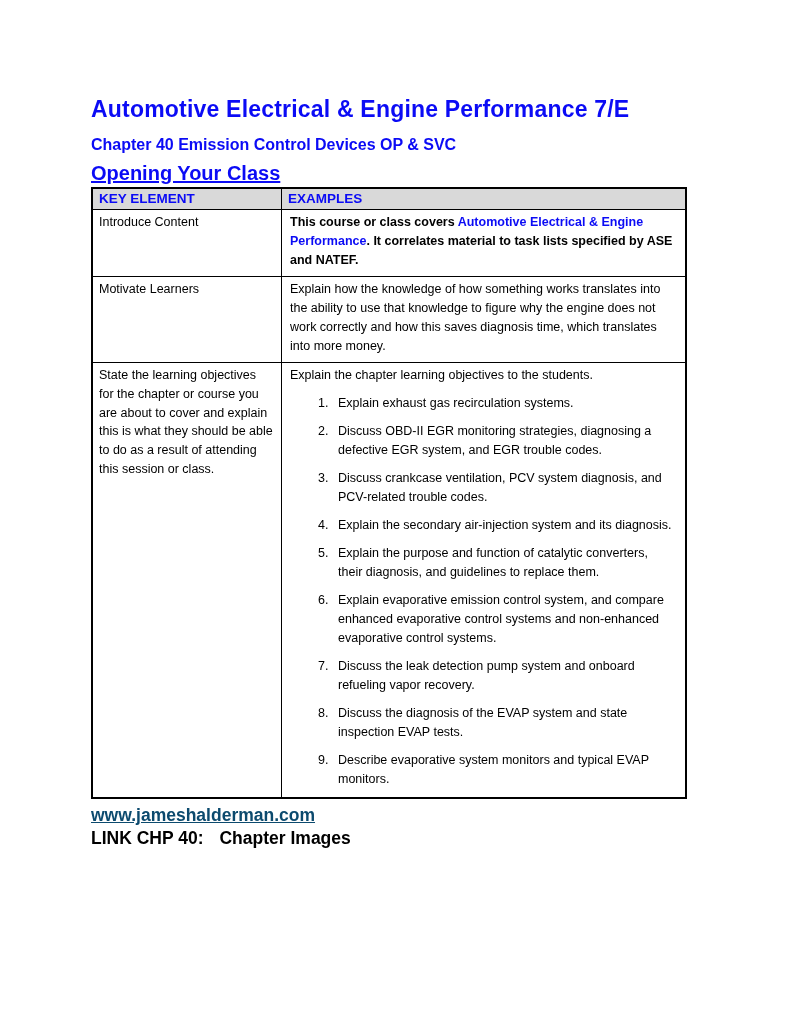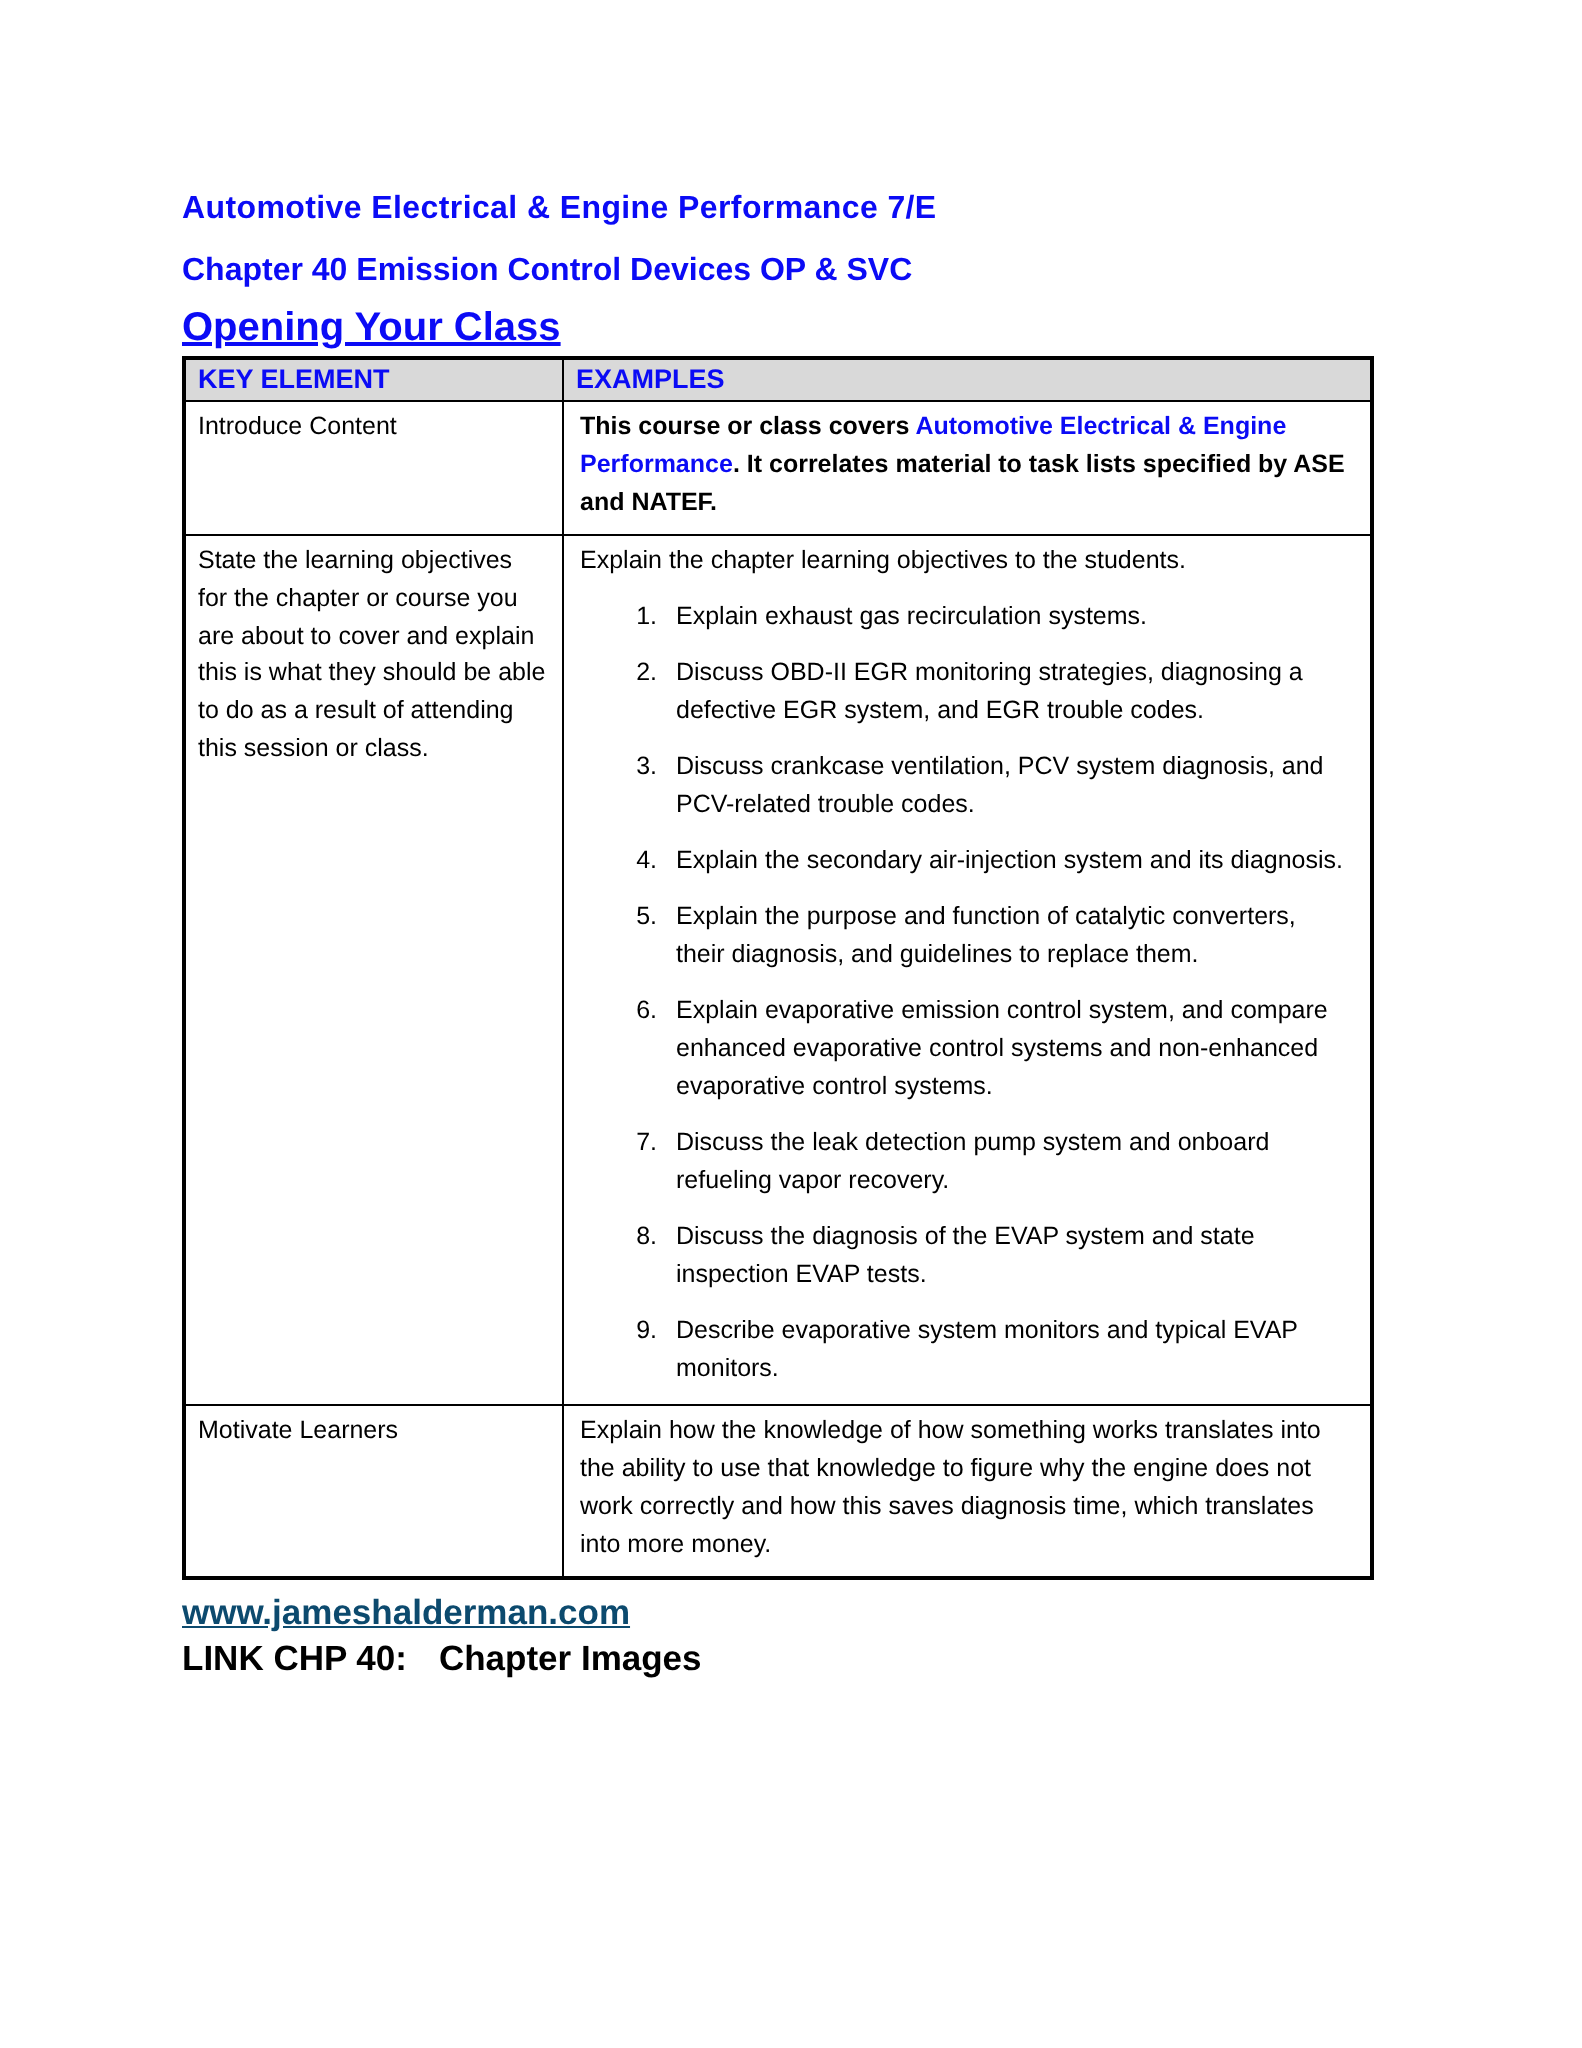--- a/index.html
+++ b/index.html
@@ -8,21 +8,21 @@
     height: 1024px;
     background: #ffffff;
     font-family: "Liberation Sans", sans-serif;
     color: #000;
     overflow: hidden;
   }
   .page { padding: 96px 96px 0 91px; }
 
   .doc-title {
     color: var(--blue, #0000ff);
-    font-size: 16px;
+    font-size: 23px;
     font-weight: bold;
     margin: 0 0 13px 0;
     letter-spacing: 0.2px;
   }
   .chapter {
     color: var(--blue, #0000ff);
     font-size: 16px;
     font-weight: bold;
     margin: 0 0 8px 0;
   }
@@ -106,40 +106,40 @@
         <th class="col-key">KEY ELEMENT</th>
         <th>EXAMPLES</th>
       </tr>
     </thead>
     <tbody>
       <tr>
         <td class="key">Introduce Content</td>
         <td class="ex bold"><span>This course or class covers </span><span class="blue">Automotive Electrical &amp; Engine Performance</span><span>. It correlates material to task lists specified by ASE and NATEF.</span></td>
       </tr>
       <tr>
+        <td class="key">Motivate Learners</td>
+        <td class="ex">Explain how the knowledge of how something works translates into the ability to use that knowledge to figure why the engine does not work correctly and how this saves diagnosis time, which translates into more money.</td>
+      </tr>
+      <tr>
         <td class="key">State the learning objectives for the chapter or course you are about to cover and explain this is what they should be able to do as a result of attending this session or class.</td>
         <td class="ex">
           <div>Explain the chapter learning objectives to the students.</div>
           <ol class="objectives-list">
             <li>Explain exhaust gas recirculation systems.</li>
             <li>Discuss OBD-II EGR monitoring strategies, diagnosing a defective EGR system, and EGR trouble codes.</li>
             <li>Discuss crankcase ventilation, PCV system diagnosis, and PCV-related trouble codes.</li>
             <li>Explain the secondary air-injection system and its diagnosis.</li>
             <li>Explain the purpose and function of catalytic converters, their diagnosis, and guidelines to replace them.</li>
             <li>Explain evaporative emission control system, and compare enhanced evaporative control systems and non-enhanced evaporative control systems.</li>
             <li>Discuss the leak detection pump system and onboard refueling vapor recovery.</li>
             <li>Discuss the diagnosis of the EVAP system and state inspection EVAP tests.</li>
             <li>Describe evaporative system monitors and typical EVAP monitors.</li>
           </ol>
         </td>
       </tr>
-      <tr>
-        <td class="key">Motivate Learners</td>
-        <td class="ex">Explain how the knowledge of how something works translates into the ability to use that knowledge to figure why the engine does not work correctly and how this saves diagnosis time, which translates into more money.</td>
-      </tr>
     </tbody>
   </table>
 
   <p class="note">
     <a class="note-link">www.jameshalderman.com</a>
     <span class="link-row"><span>LINK CHP 40:</span><span class="gap">Chapter Images</span></span>
   </p>
 
 </div>
 

